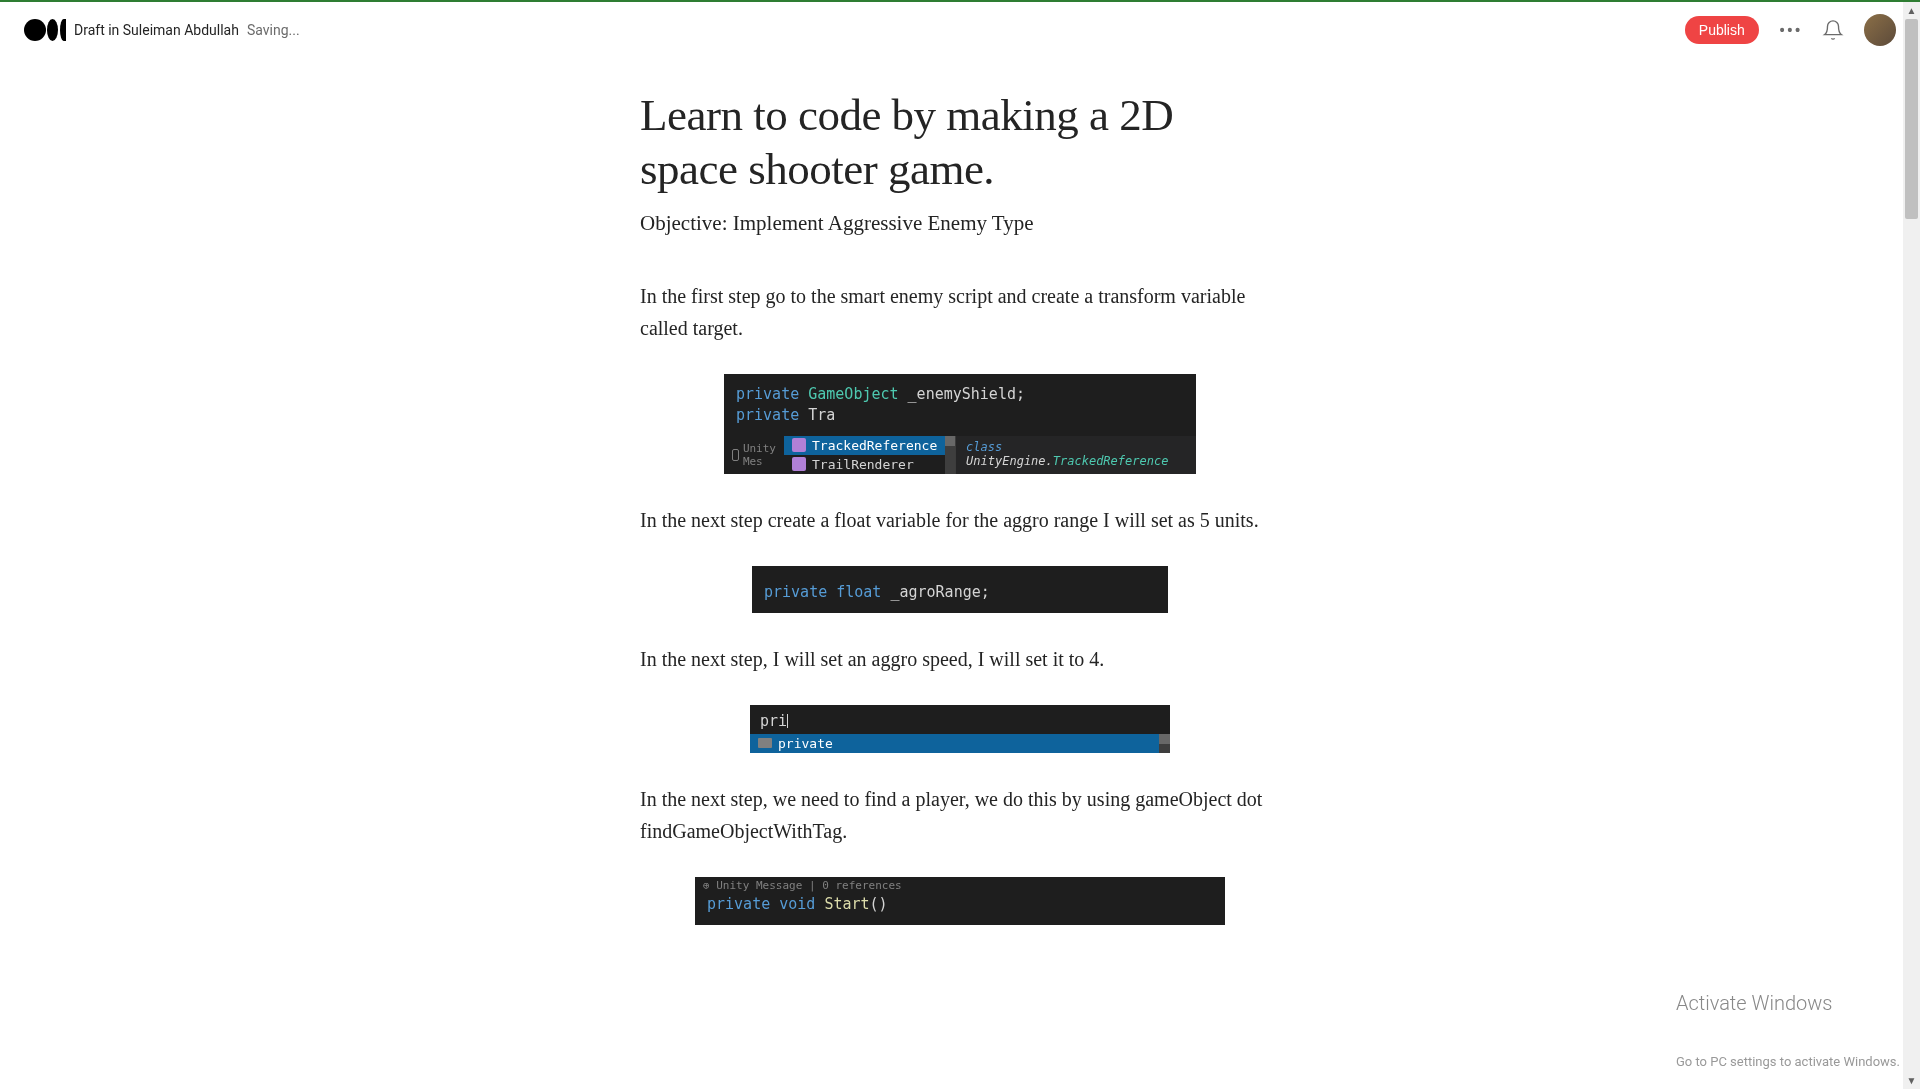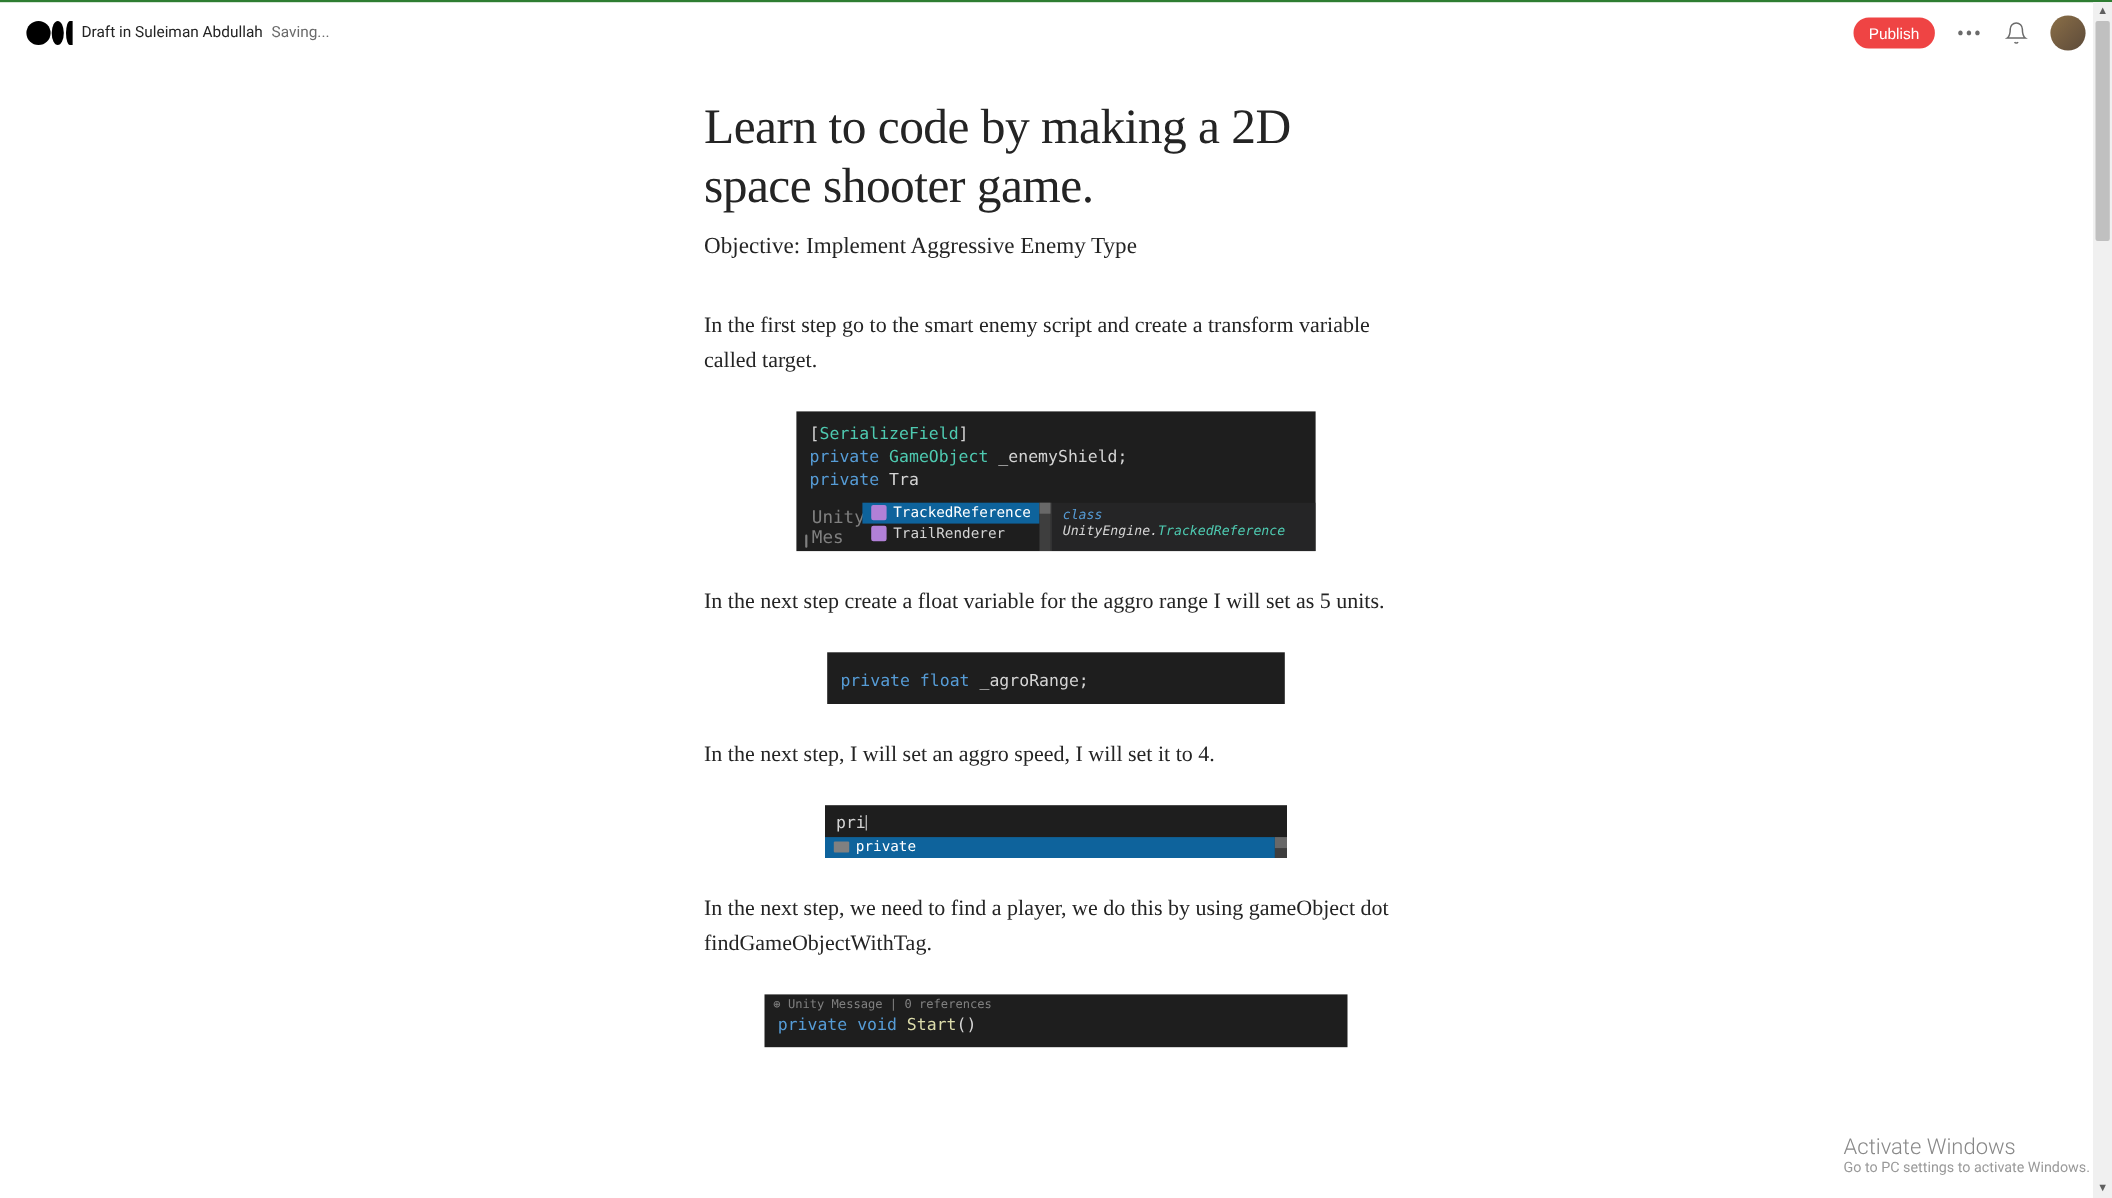--- a/index.html
+++ b/index.html
@@ -274,20 +274,21 @@
     
     .activate-title {
       font-size: 20px;
       font-weight: 300;
       color: #888;
     }
     
     .activate-sub {
       font-size: 13px;
       color: #999;
+      margin-top: 39px;
     }
     
     .page-scrollbar {
       position: fixed;
       right: 0;
       top: 2px;
       bottom: 0;
       width: 17px;
       background: #f0f0f0;
     }
@@ -363,26 +364,25 @@
 </header>
 
 <main class="content">
   <h1 class="title">Learn to code by making a 2D space shooter game.</h1>
   <p class="subtitle">Objective: Implement Aggressive Enemy Type</p>
 
   <p class="paragraph">In the first step go to the smart enemy script and create a transform variable called target.</p>
 
   <div class="code-block code-block-1">
     <div class="code-content">
-      <div class="code-line"><span class="kw-bracket">[</span><span class="kw-attr">SerializeField</span><span class="kw-bracket">]</span></div>
       <div class="code-line"><span class="kw-private">private</span> <span class="kw-type">GameObject</span><span class="kw-var"> _enemyShield;</span></div>
       <div class="code-line"><span class="kw-private">private</span><span class="kw-var"> Tra</span></div>
     </div>
     <div class="autocomplete-wrapper">
-      <div style="width:60px;padding:3px 8px;font-size:16px;color:#808080;display:flex;align-items:flex-end;gap:4px;">
+      <div style="width:60px;padding:3px 8px;font-size:11px;color:#808080;display:flex;align-items:center;gap:4px;">
         <span class="unity-msg-icon"></span>
         <span>Unity Mes</span>
       </div>
       <div class="autocomplete-list">
         <div class="autocomplete-item selected">
           <span class="autocomplete-icon"></span>
           <span>TrackedReference</span>
         </div>
         <div class="autocomplete-item">
           <span class="autocomplete-icon"></span>

